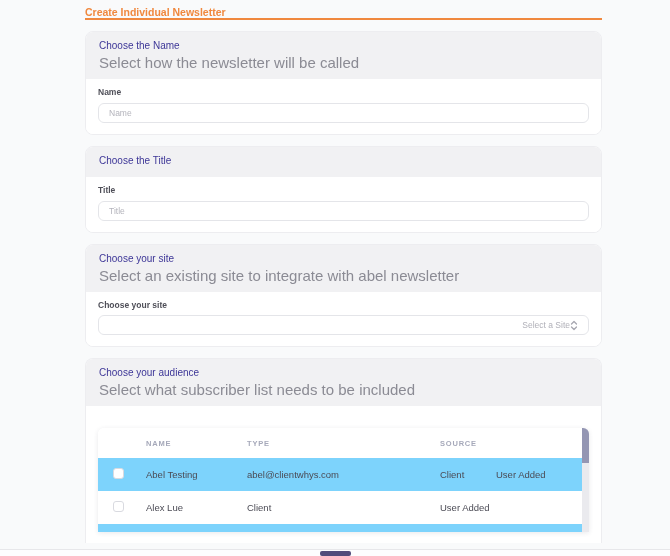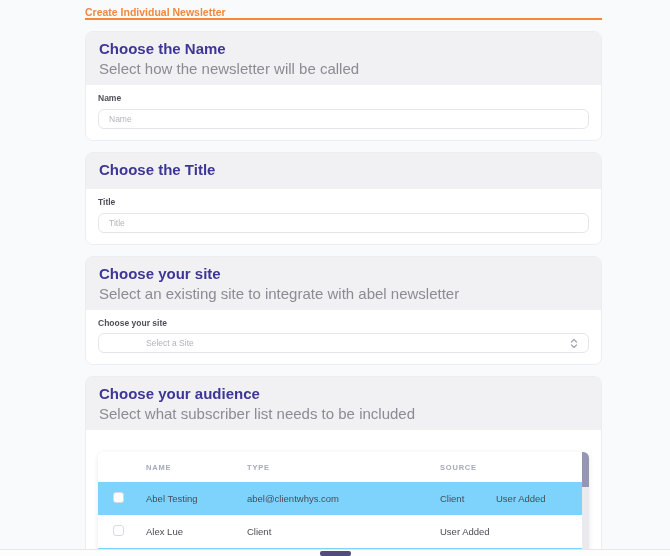--- a/index.html
+++ b/index.html
@@ -25,22 +25,22 @@
     background: #ffffff;
     border: 1px solid #ededf0;
     border-radius: 8px;
     overflow: hidden;
   }
   .card-header {
     background: #f1f1f3;
     padding: 8px 13px 8px;
   }
   .card-heading {
-    font-size: 15px;
-    font-weight: 700;
+    font-size: 10px;
+    font-weight: 400;
     color: #3d3697;
     margin-bottom: 3px;
   }
   .card-subheading {
     font-size: 15px;
     color: #8b8b94;
   }
   .card-body { padding: 8px 12px 11px; background: #ffffff; }
 
   .field-label {
@@ -58,21 +58,21 @@
     font-family: "Liberation Sans", sans-serif;
     font-size: 8.5px;
     color: #4b4b55;
     padding: 0 10px;
     outline: none;
   }
   .text-input::placeholder { color: #b4b4bc; }
   .select-box {
     display: flex;
     align-items: center;
-    justify-content: space-between;
+    justify-content: flex-end;
     cursor: pointer;
     padding-left: 47px;
   }
   .select-placeholder { color: #b0b0b8; }
   .select-arrows { display: flex; align-items: center; color: #a7a7b0; }
 
   .controls-row { display: flex; justify-content: space-between; }
   .controls-row .search-wrap { width: 240px; }
   .controls-row .select-wrap { width: 240px; }
 

